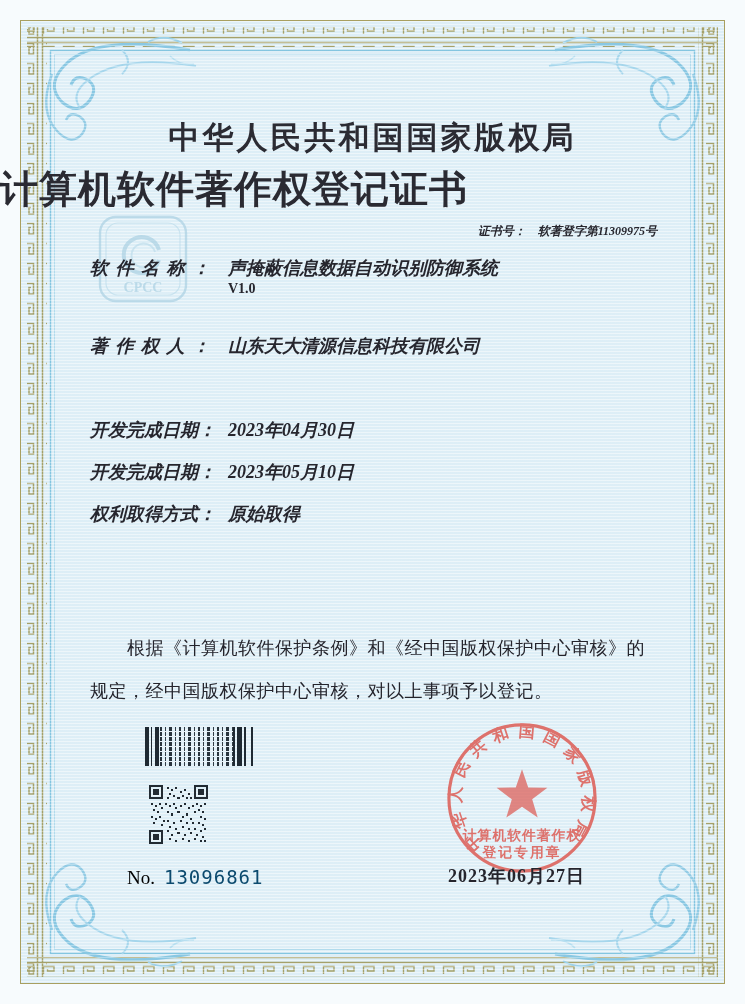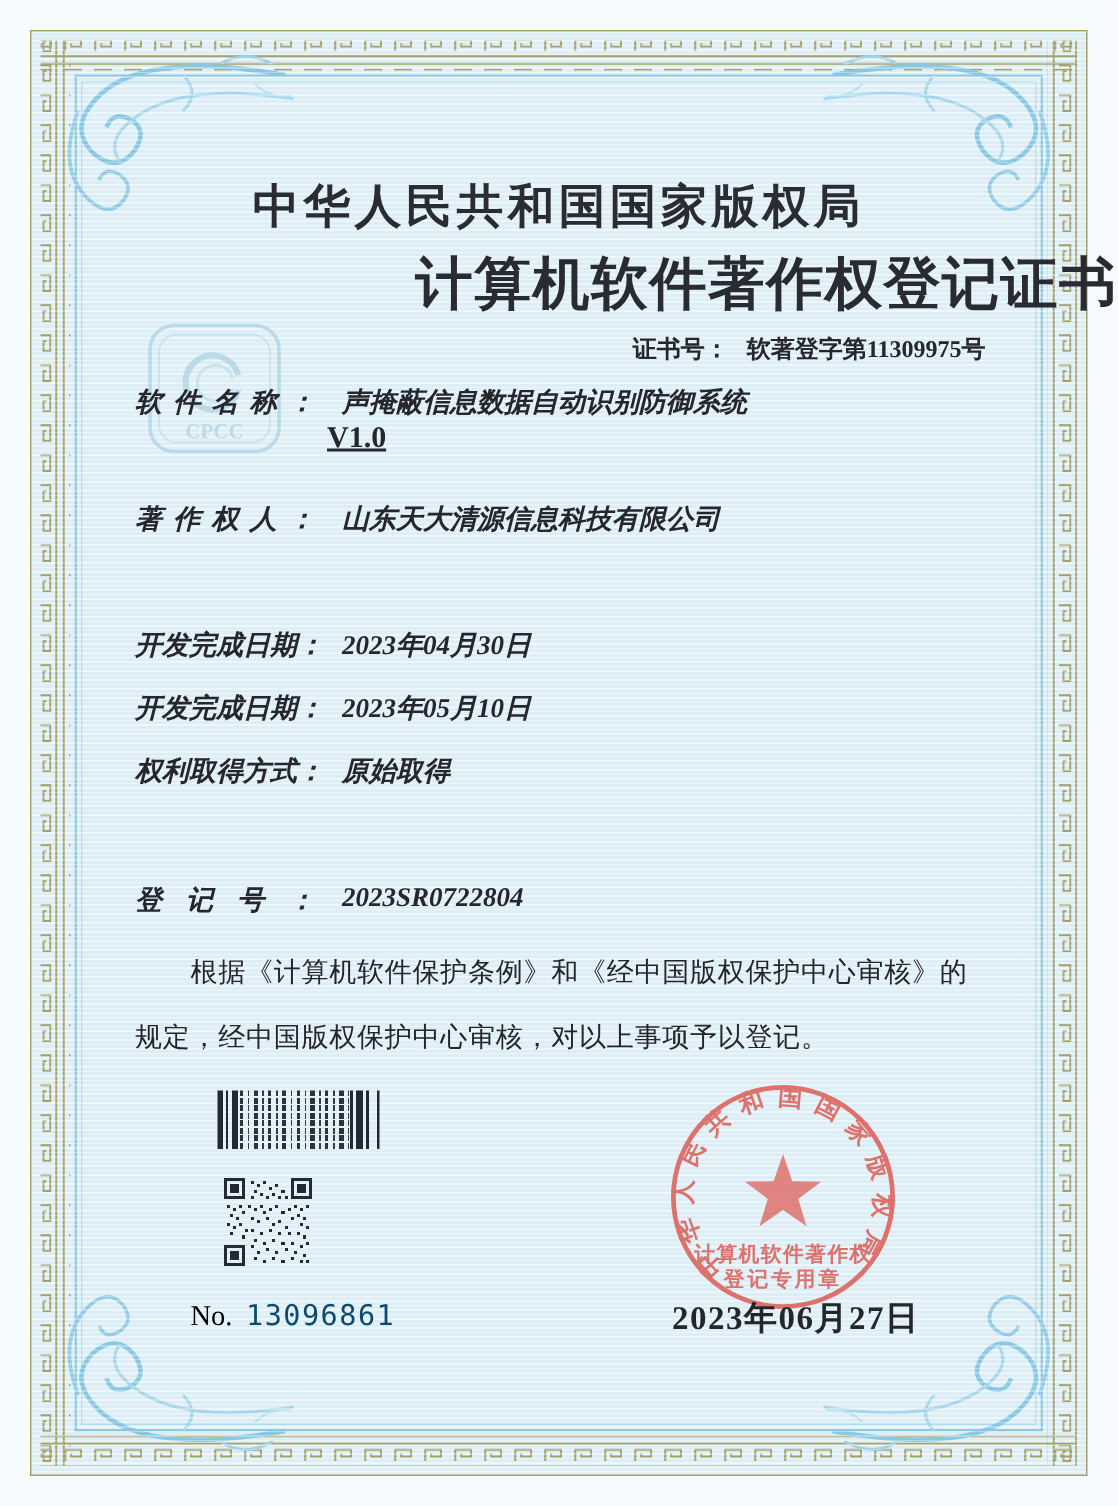--- a/index.html
+++ b/index.html
@@ -14,53 +14,53 @@
     position:absolute;left:21px;top:21px;right:21px;bottom:21px;z-index:1;
     background:repeating-linear-gradient(180deg, rgba(255,255,255,0.35) 0 1px, rgba(170,212,232,0.10) 1px 3px);
     pointer-events:none;
   }
   .abs{position:absolute;}
   .issuer{
     left:0;right:0;top:117px;text-align:center;
     font-size:31px;font-weight:bold;letter-spacing:3px;color:#2b2b33;z-index:2;
   }
   .cert-title{
-    left:0;right:0;top:164px;text-align:right;
+    left:0;right:0;top:164px;text-align:left;
     font-size:38px;font-weight:bold;letter-spacing:1px;color:#2a2a32;z-index:2;
   }
-  .cert-no-line{right:88px;top:223px;font-size:16px;font-weight:bold;z-index:2;}
+  .cert-no-line{right:88px;top:223px;font-size:12px;font-weight:bold;z-index:2;font-style:italic;}
   .cert-no-line .val{margin-left:12px;}
   .watermark{left:97px;top:214px;width:92px;height:90px;opacity:.55;z-index:1;}
   .field-row{left:90px;font-size:18px;font-weight:bold;z-index:2;white-space:nowrap;font-style:italic;}
   .field-row .lbl{
     display:inline-block;width:120px;vertical-align:top;
     text-align:justify;text-align-last:justify;-moz-text-align-last:justify;
   }
   .field-row .val{margin-left:18px;vertical-align:top;}
-  .row-0{top:256px;} .version-line{left:218px;top:281px;font-size:20px;font-weight:bold;z-index:2;text-decoration:underline;}
+  .row-0{top:256px;} .version-line{left:228px;top:281px;font-size:14px;font-weight:bold;z-index:2;}
   .row-1{top:334px;} .row-2{top:418px;} .row-3{top:460px;}
   .row-4{top:502px;} .row-5{top:544px;} .row-6{top:588px;}
   .statement-line{left:90px;width:580px;font-size:18px;letter-spacing:.5px;color:#24242c;z-index:2;}
   .statement-1{top:636px;text-indent:37px;}
   .statement-2{top:679px;}
   .barcode{left:145px;top:727px;width:108px;height:39px;display:flex;z-index:2;}
   .bc-start{width:15px;background:repeating-linear-gradient(90deg,#1f2a33 0 4px,transparent 4px 6px,#1f2a33 6px 7px,transparent 7px 10px);}
   .bc-data{flex:1;background:
       repeating-linear-gradient(0deg, transparent 0 4px, #e6f2f9 4px 5px),
       repeating-linear-gradient(90deg, rgba(31,42,51,.95) 0 2px, transparent 2px 5px,
         rgba(31,42,51,.9) 5px 6px, transparent 6px 9px,
         rgba(31,42,51,.95) 9px 12px, transparent 12px 15px,
         rgba(31,42,51,.9) 15px 16px, transparent 16px 19px);}
   .bc-stop{width:20px;background:repeating-linear-gradient(90deg,#1f2a33 0 2px,transparent 2px 4px,#1f2a33 4px 9px,transparent 9px 11px,#1f2a33 11px 13px,transparent 13px 18px);}
   .qr{left:149px;top:785px;width:59px;height:59px;z-index:2;}
   .seal{left:443px;top:719px;width:158px;height:158px;z-index:3;opacity:.88;}
   .no-line{left:127px;top:866px;z-index:4;white-space:nowrap;}
   .no-prefix{font-size:19px;color:#000000;}
   .no-number{font-family:"DejaVu Sans Mono",monospace;font-size:19px;color:#0c4a6e;letter-spacing:1px;margin-left:9px;}
-  .issue-date{left:448px;top:864px;font-size:22px;font-weight:bold;letter-spacing:1px;color:#25252d;z-index:4;}
+  .issue-date{left:448px;top:864px;font-size:18px;font-weight:bold;letter-spacing:1px;color:#25252d;z-index:4;}
 </style>
 </head>
 <body>
 
 <div class="page">
 
   <svg class="border-svg" viewBox="0 0 745 1004" xmlns="http://www.w3.org/2000/svg">
     <defs>
       <pattern id="keyH" width="20" height="20" patternUnits="userSpaceOnUse">
         <path d="M0,17.5 H20 M0,2.5 H20 M3.5,14 V6.5 H14 V11 H7.5 V9" fill="none" stroke="#a49b5c" stroke-width="1.4"></path>
@@ -123,23 +123,20 @@
   </div>
   <div class="abs field-row row-2">
     <span class="lbl">开发完成日期：</span><span class="val">2023年04月30日</span>
   </div>
   <div class="abs field-row row-3">
     <span class="lbl">开发完成日期：</span><span class="val">2023年05月10日</span>
   </div>
   <div class="abs field-row row-4">
     <span class="lbl">权利取得方式：</span><span class="val">原始取得</span>
   </div>
-  <div class="abs field-row row-6">
-    <span class="lbl">登记号：</span><span class="val">2023SR0722804</span>
-  </div>
 
   <div class="abs statement-line statement-1">根据《计算机软件保护条例》和《经中国版权保护中心审核》的</div>
   <div class="abs statement-line statement-2">规定，经中国版权保护中心审核，对以上事项予以登记。</div>
 
   <div class="abs barcode">
     <div class="bc-start"></div>
     <div class="bc-data"></div>
     <div class="bc-stop"></div>
   </div>
 

